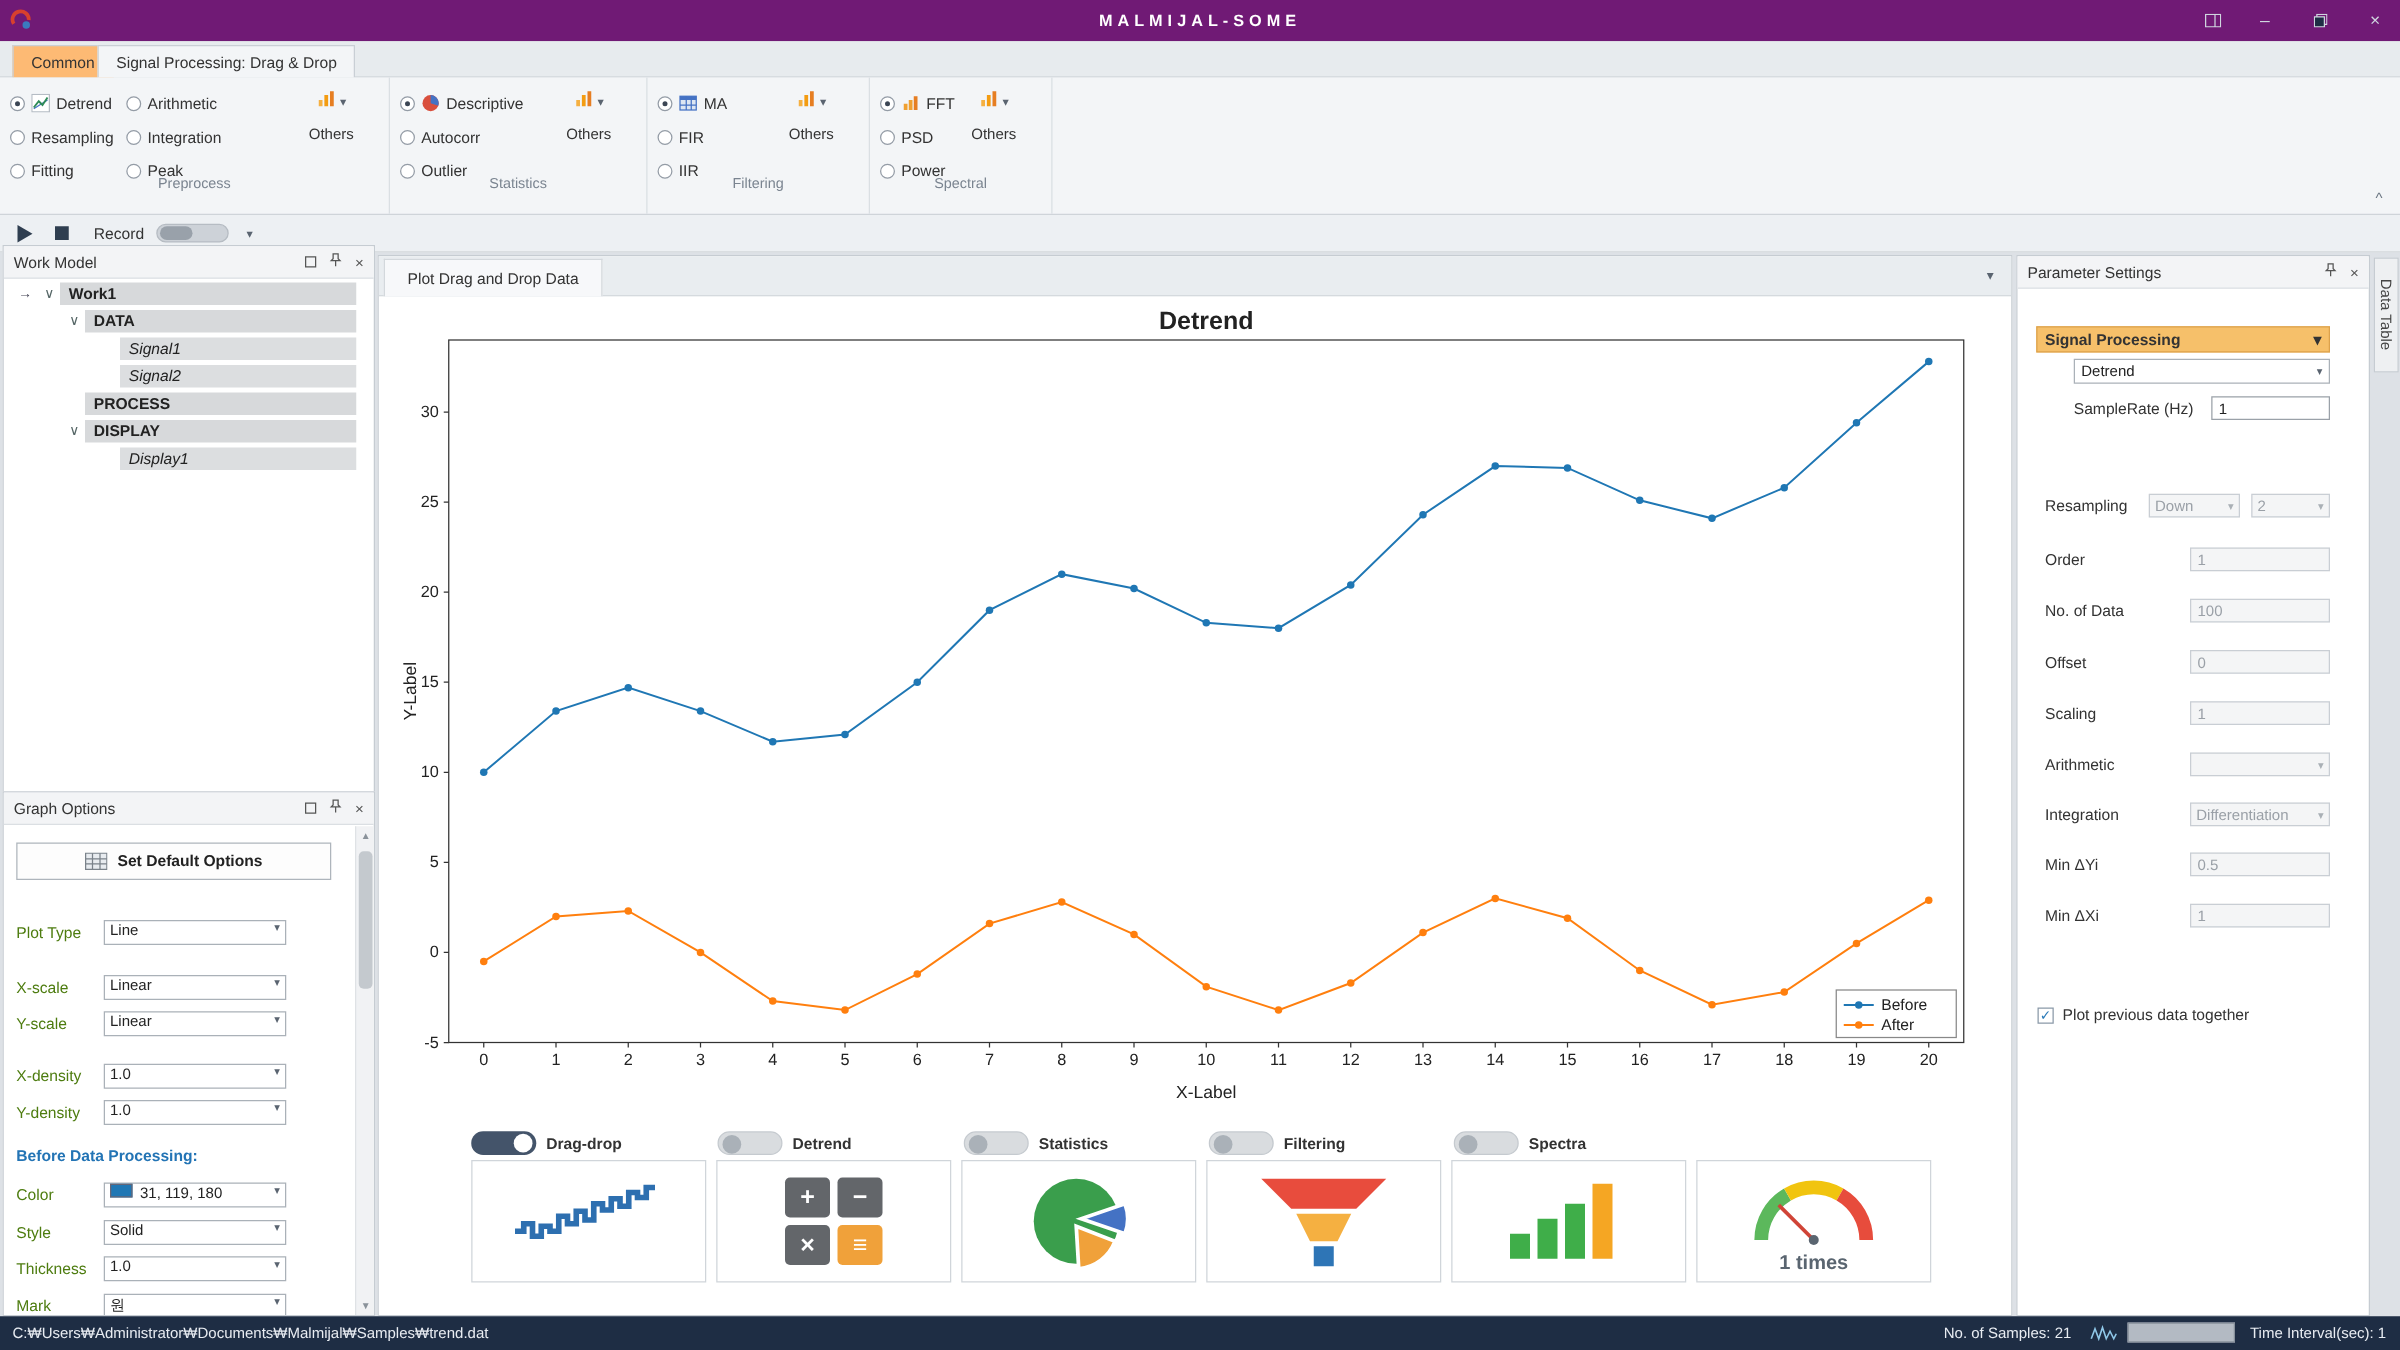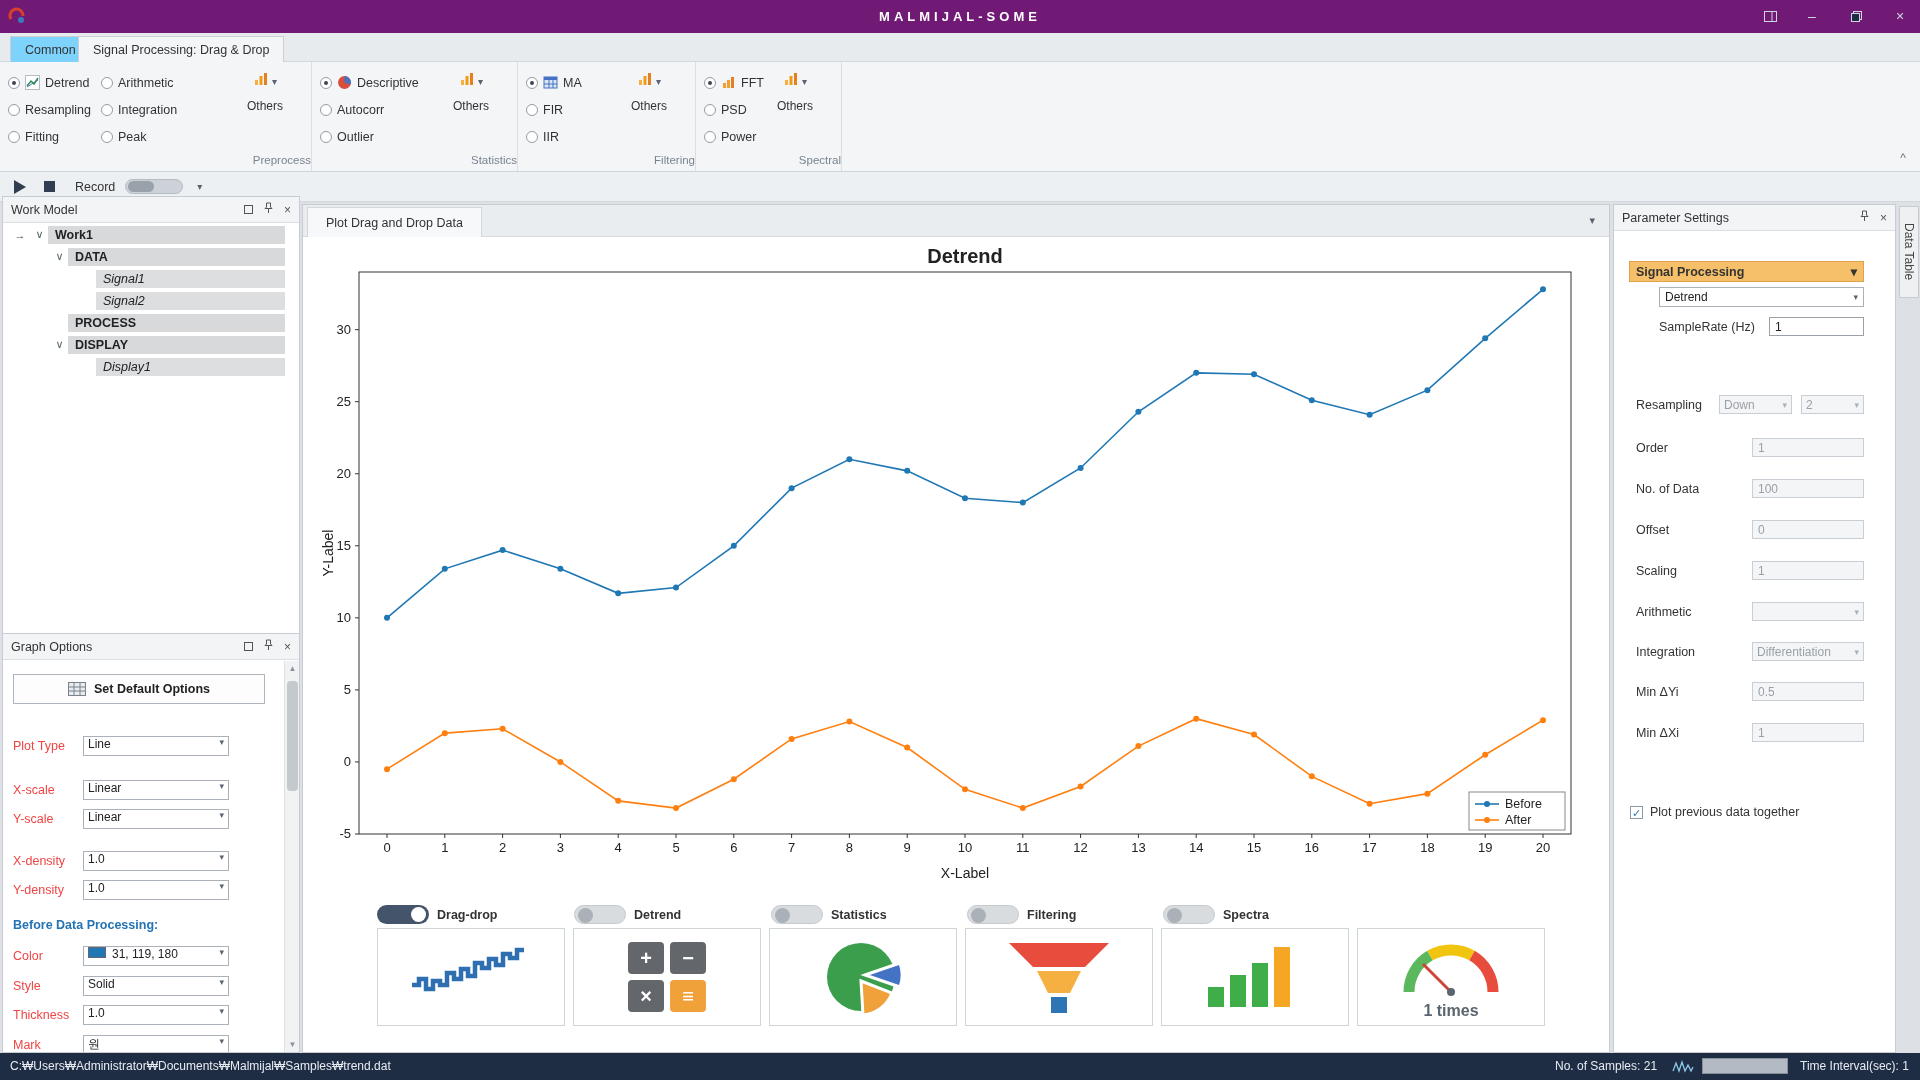--- a/index.html
+++ b/index.html
@@ -10,37 +10,37 @@
 
 
 #titlebar{left:0;top:0;width:1920px;height:33px;background:#701a75;}
 #app-logo{position:absolute;left:8px;top:7px;}
 #app-title{position:absolute;left:0;right:0;top:0;height:33px;line-height:33px;text-align:center;color:#fff;font-size:13px;font-weight:bold;letter-spacing:4px;}
 .winbtn{position:absolute;top:0;width:40px;height:33px;color:#cfd6df;text-align:center;line-height:33px;font-size:14px;}
 
 
 #tabrow{left:0;top:33px;width:1920px;height:29px;background:#e7ebee;border-bottom:1px solid #d2d7db;}
 .rtab{position:absolute;top:3px;height:26px;line-height:26px;padding:0 14px;font-size:12.5px;color:#333;}
-#tab-common{left:10px;background:#7dd3fc;border:1px solid #c9cfd5;border-bottom:none;}
+#tab-common{left:10px;background:#fdba74;border:1px solid #c9cfd5;border-bottom:none;}
 #tab-signal{left:78px;background:#f3f5f7;border:1px solid #c9cfd5;border-bottom:none;}
 
 
 #ribbon{left:0;top:62px;width:1920px;height:110px;background:#f3f5f7;border-bottom:1px solid #cfd4d9;}
 .ribbon-group{position:absolute;top:0;height:109px;border-right:1px solid #dadfe3;}
 .rg-items{position:absolute;left:8px;top:7px;display:grid;grid-auto-flow:column;grid-template-rows:repeat(3,27px);column-gap:10px;}
 .rb-item{display:flex;align-items:center;gap:5px;height:27px;white-space:nowrap;}
 .radio{width:12px;height:12px;border:1px solid #949ca6;border-radius:50%;background:#fff;position:relative;flex:0 0 auto;}
 .radio.sel::after{content:'';position:absolute;left:3px;top:3px;width:4px;height:4px;border-radius:50%;background:#3c4654;}
 .rb-ico{display:inline-flex;}
 .rb-label{font-size:12.5px;color:#333;}
 .rg-others{position:absolute;right:14px;top:9px;width:64px;text-align:center;}
 .rg-oi{display:flex;align-items:center;justify-content:center;gap:3px;}
 .rg-oi .dd{font-size:10px;color:#5a6470;}
 .rg-olabel{font-size:12px;color:#333;margin-top:8px;}
-.rg-caption{position:absolute;bottom:5px;left:0;right:0;text-align:right;font-size:11.5px;color:#7a8490;margin-top:36px;}
+.rg-caption{position:absolute;bottom:18px;left:0;right:0;text-align:center;font-size:11.5px;color:#7a8490;margin-top:36px;}
 #ribbon-collapse{position:absolute;right:14px;bottom:6px;font-size:12px;color:#6b7682;}
 
 
 #toolbar{left:0;top:172px;width:1920px;height:30px;background:#edf0f3;border-bottom:1px solid #d3d8dc;display:flex;align-items:center;}
 #play-btn{width:0;height:0;border-top:7px solid transparent;border-bottom:7px solid transparent;border-left:12px solid #2f3e50;margin-left:14px;}
 #stop-btn{width:11px;height:11px;background:#2f3e50;margin-left:18px;}
 #record-label{font-size:12.5px;color:#333;margin-left:20px;}
 .rec-toggle{width:58px;height:15px;border-radius:8px;background:#cdd2d8;border:1px solid #b6bcc3;position:relative;display:inline-block;margin-left:10px;}
 .rec-knob{position:absolute;left:2px;top:1px;width:26px;height:11px;border-radius:6px;background:#99a1aa;}
 #record-dd{font-size:10px;color:#5a6470;margin-left:14px;}
@@ -57,21 +57,21 @@
 .tree-row{display:flex;align-items:center;height:21px;margin-bottom:1px;font-size:12.5px;color:#222;}
 .t-arrow{width:17px;flex:0 0 auto;text-align:center;color:#566;font-size:11px;}
 .t-arrow.root{width:22px;color:#445;}
 .t-block{flex:1;background:#d7d9db;padding:2px 7px;margin-right:14px;}
 .t-block.b{font-weight:bold;}
 .t-block.i{font-style:italic;background:#dcdee0;}
 
 
 #go-button{position:absolute;left:10px;top:40px;width:252px;height:30px;background:#fdfdfd;border:1px solid #aeb5bc;display:flex;align-items:center;justify-content:center;gap:8px;font-size:12.5px;font-weight:bold;color:#222;}
 .opt-row{position:absolute;left:0;width:100%;height:22px;}
-.opt-label{position:absolute;left:10px;top:3px;font-size:12.5px;color:#ef4444;}
+.opt-label{position:absolute;left:10px;top:3px;font-size:12.5px;color:#4d7c0f;}
 .select{position:absolute;left:80px;top:0;width:146px;height:20px;border:1px solid #aab1b8;background:#fff;display:flex;padding:0 4px;font-size:12px;color:#222;}
 .select .select-val{flex:1;overflow:hidden;white-space:nowrap;}
 .select .dd-arrow{font-size:9px;color:#5a6470;}
 .swatch{width:18px;height:11px;border:1px solid #667;display:inline-block;margin-right:6px;flex:0 0 auto;}
 #go-section{position:absolute;left:10px;top:284px;font-size:12.5px;font-weight:bold;color:#2374b5;}
 .vscroll{position:absolute;right:0;top:27px;bottom:0;width:15px;background:#f1f2f4;border-left:1px solid #dfe2e5;}
 .vs-btn{position:absolute;left:0;width:15px;height:15px;color:#8a929a;font-size:8px;text-align:center;line-height:15px;}
 .vs-thumb{position:absolute;left:2px;top:20px;width:11px;height:110px;background:#c4c9ce;border-radius:4px;}
 
 

